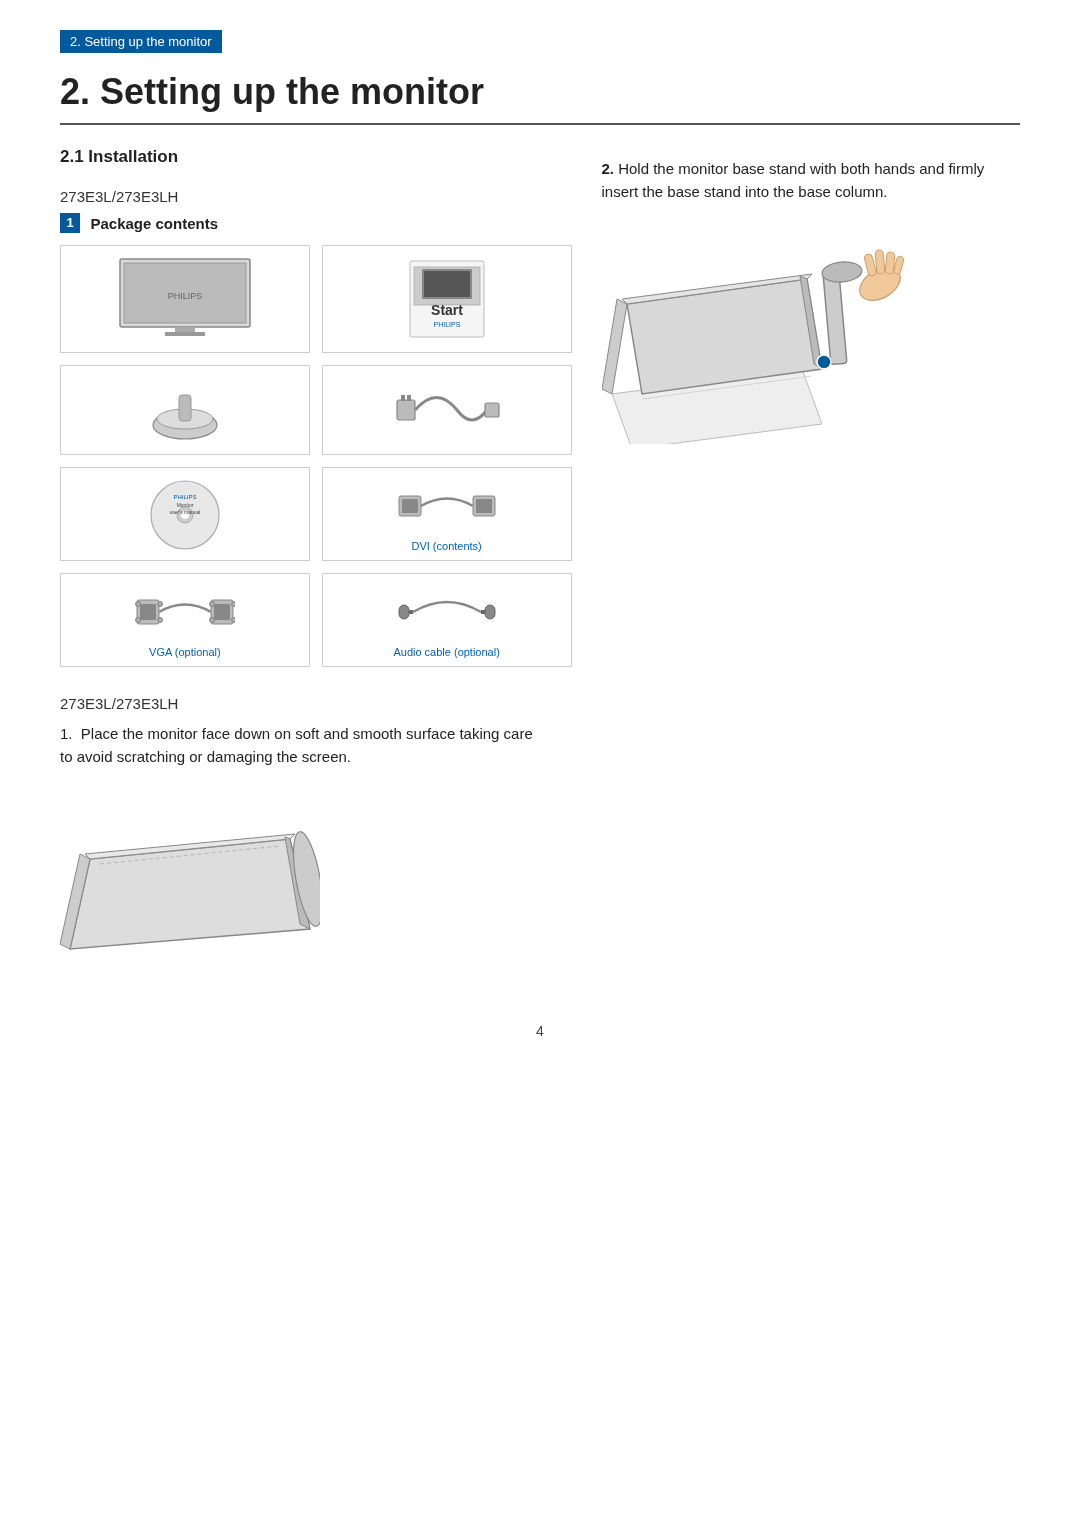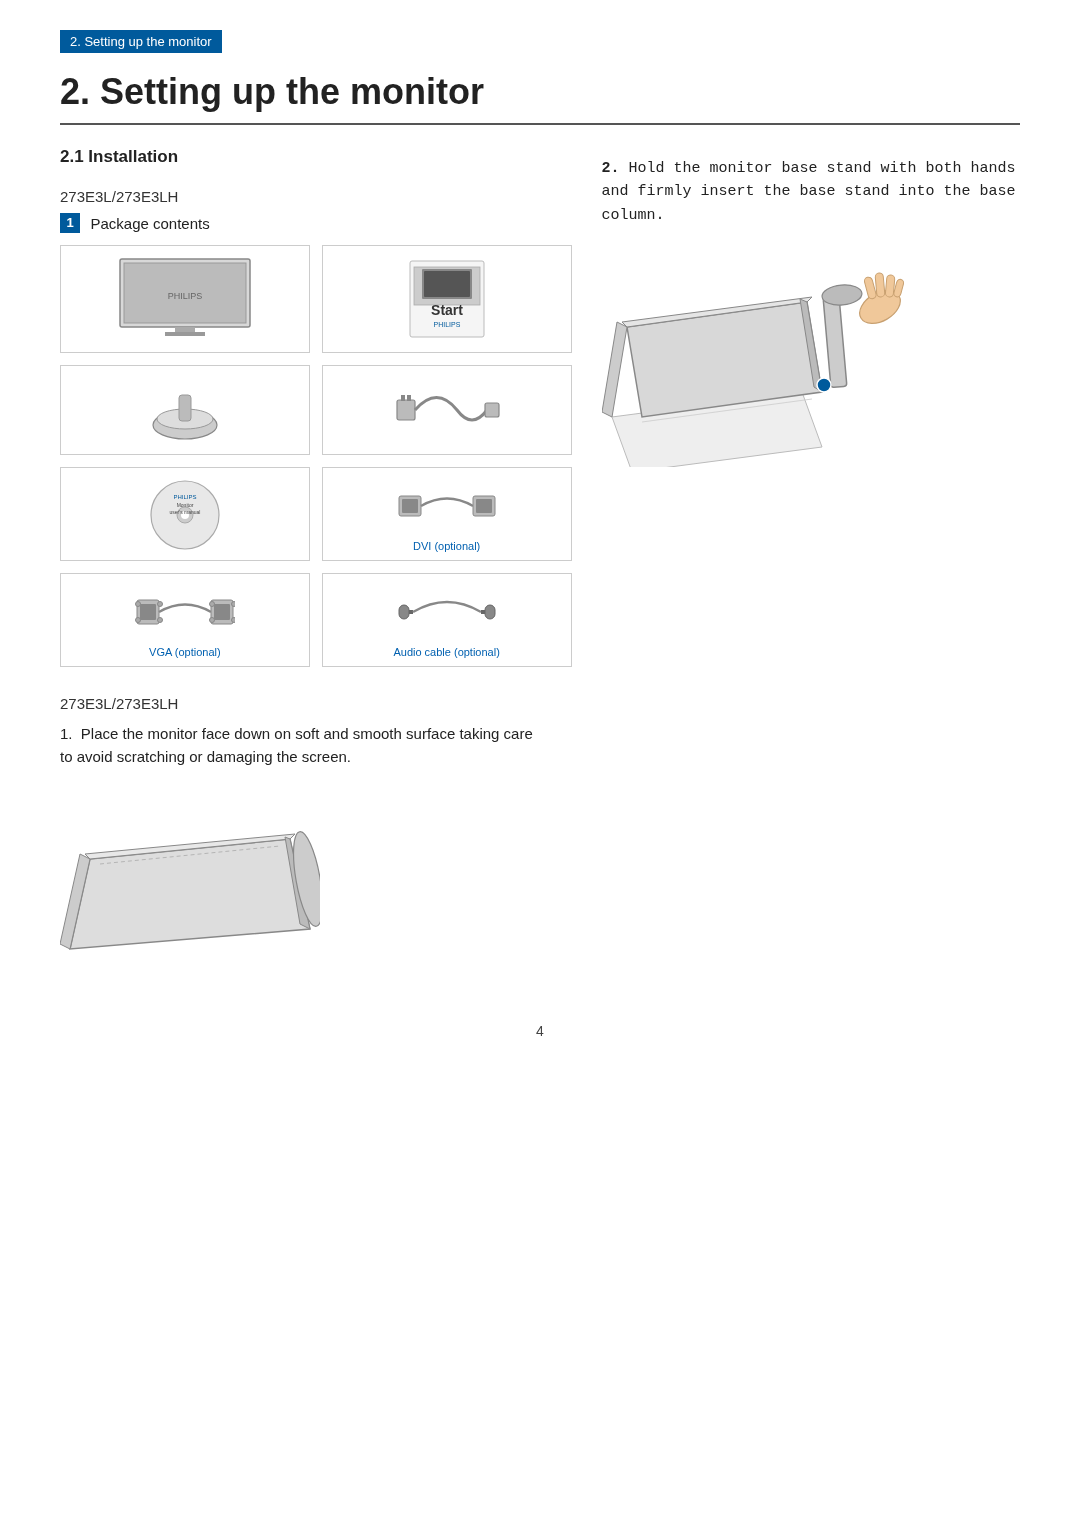--- a/index.html
+++ b/index.html
@@ -75,21 +75,21 @@
       font-size: 13px;
       font-weight: bold;
       text-align: center;
       line-height: 20px;
       margin-right: 6px;
       vertical-align: middle;
     }
 
     .subsection-label {
       font-size: 15px;
-      font-weight: normal;
+      font-weight: bold;
       display: inline;
       vertical-align: middle;
       margin-top: 48px;
     }
 
     
     .pkg-grid {
       display: grid;
       grid-template-columns: repeat(2, 1fr);
       gap: 12px;
@@ -134,21 +134,20 @@
       font-size: 15px;
       line-height: 1.55;
       margin-bottom: 4px;
       max-width: 480px;
     }
 
     
     .right-step-text {
       font-size: 15px;
       line-height: 1.55;
-      font-family: Liberation Mono, monospace;
     }
 
     
     .page-number {
       text-align: center;
       font-size: 14px;
       color: #444;
       margin-top: 40px;
     }
 
@@ -250,21 +249,21 @@
         </div>
 
         <div class="pkg-item">
           <svg width="100" height="60" viewBox="0 0 100 60">
             <rect x="2" y="20" width="22" height="20" rx="2" fill="#bbb" stroke="#888" stroke-width="1"></rect>
             <rect x="5" y="23" width="16" height="14" fill="#888" rx="1"></rect>
             <path d="M24 30 Q50 15 76 30" stroke="#888" stroke-width="2.5" fill="none"></path>
             <rect x="76" y="20" width="22" height="20" rx="2" fill="#bbb" stroke="#888" stroke-width="1"></rect>
             <rect x="79" y="23" width="16" height="14" fill="#888" rx="1"></rect>
           </svg>
-          <span class="pkg-item-label">DVI (optional)</span>
+          <span class="pkg-item-label">DVI (contents)</span>
         </div>
 
         <div class="pkg-item">
           <svg width="100" height="60" viewBox="0 0 100 60">
             <rect x="2" y="18" width="22" height="24" rx="2" fill="#bbb" stroke="#888" stroke-width="1"></rect>
             <rect x="5" y="22" width="16" height="16" fill="#888" rx="1"></rect>
 
             <circle cx="3" cy="22" r="2.5" fill="#aaa" stroke="#888"></circle>
             <circle cx="3" cy="38" r="2.5" fill="#aaa" stroke="#888"></circle>
             <circle cx="25" cy="22" r="2.5" fill="#aaa" stroke="#888"></circle>

